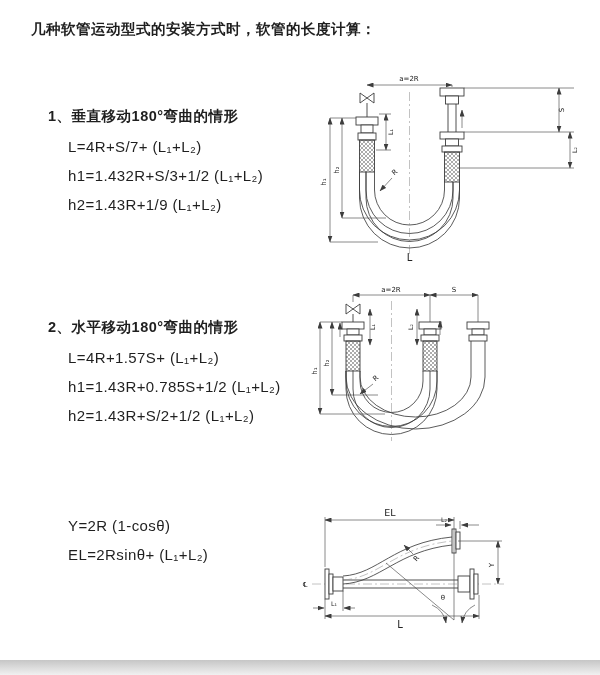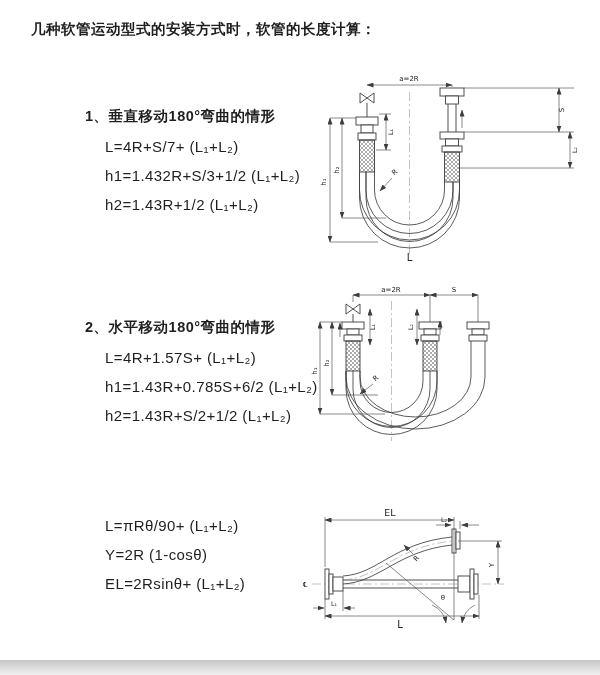--- a/index.html
+++ b/index.html
@@ -5,21 +5,21 @@
   html,body{margin:0;padding:0;}
   body{
     width:600px;height:675px;position:relative;overflow:hidden;
     background:#ffffff;color:#1f1f1f;
     font-family:"Liberation Sans","DejaVu Sans",sans-serif;
   }
   .title{
     position:absolute;left:31px;top:20px;
     font-size:14.5px;font-weight:600;letter-spacing:0.5px;text-align:center;
   }
-  .section{position:absolute;left:48px;margin-left:37px;}
+  .section{position:absolute;left:48px;}
   #sec1{top:107px;} #sec2{top:318px;} #sec3{top:517px;}
   .s-head{font-size:14.5px;font-weight:600;margin:0 0 12px 0;letter-spacing:0.5px;}
   .s-formula{font-size:15px;margin:0 0 12px 20px;letter-spacing:0.4px;}
   .diag{position:absolute;}
   #d1{left:316px;top:70px;} #d2{left:305px;top:283px;} #d3{left:298px;top:503px;}
   
   .part{stroke:#3d3d3d;stroke-width:0.9;fill:none;}
   .box{stroke:#3d3d3d;stroke-width:0.9;fill:#ffffff;}
   .braid{stroke:#3d3d3d;stroke-width:0.9;}
   .hose{stroke:#3d3d3d;stroke-width:0.85;fill:none;}
@@ -34,21 +34,21 @@
 </style>
 </head>
 <body>
 
 <div class="title">几种软管运动型式的安装方式时，软管的长度计算：</div>
 
 <div class="section" id="sec1">
   <div class="s-head">1、垂直移动180°弯曲的情形</div>
   <div class="s-formula">L=4R+S/7+ (L₁+L₂)</div>
   <div class="s-formula">h1=1.432R+S/3+1/2 (L₁+L₂)</div>
-  <div class="s-formula">h2=1.43R+1/2 (L₁+L₂)</div>
+  <div class="s-formula">h2=1.43R+1/9 (L₁+L₂)</div>
 </div>
 
 <svg class="diag" id="d1" width="270" height="195" viewBox="0 0 270 195">
   <defs>
     <marker id="ar1" markerWidth="7" markerHeight="5" refX="6.5" refY="2.5" orient="auto-start-reverse" markerUnits="userSpaceOnUse">
       <path d="M0,0 L7,2.5 L0,5 Z" fill="#3d3d3d"></path>
     </marker>
     <pattern id="hz1" width="4" height="4" patternUnits="userSpaceOnUse">
       <path d="M0,0 L4,4 M4,0 L0,4" stroke="#666" stroke-width="0.55"></path>
     </pattern>
@@ -122,21 +122,21 @@
   <g>
     <text class="lb" x="80" y="104" text-anchor="middle" transform="rotate(-40 80 104)">R</text>
     <line class="dim" x1="76" y1="108" x2="64" y2="121" marker-end="url(#ar1)"></line>
   </g>
   <text class="lbL" x="93.5" y="191" text-anchor="middle">L</text>
 </svg>
 
 <div class="section" id="sec2">
   <div class="s-head">2、水平移动180°弯曲的情形</div>
   <div class="s-formula">L=4R+1.57S+ (L₁+L₂)</div>
-  <div class="s-formula">h1=1.43R+0.785S+6/2 (L₁+L₂)</div>
+  <div class="s-formula">h1=1.43R+0.785S+1/2 (L₁+L₂)</div>
   <div class="s-formula">h2=1.43R+S/2+1/2 (L₁+L₂)</div>
 </div>
 
 <svg class="diag" id="d2" width="290" height="165" viewBox="0 0 290 165">
   <defs>
     <marker id="ar2" markerWidth="7" markerHeight="5" refX="6.5" refY="2.5" orient="auto-start-reverse" markerUnits="userSpaceOnUse">
       <path d="M0,0 L7,2.5 L0,5 Z" fill="#3d3d3d"></path>
     </marker>
     <pattern id="hz2" width="4" height="4" patternUnits="userSpaceOnUse">
       <path d="M0,0 L4,4 M4,0 L0,4" stroke="#666" stroke-width="0.55"></path>
@@ -206,21 +206,20 @@
     <line class="dim" x1="35" y1="54" x2="35" y2="40" marker-end="url(#ar2)"></line>
     <line class="dim" x1="135" y1="52" x2="135" y2="38" marker-end="url(#ar2)"></line>
   </g>
   <g>
     <text class="lb" x="72" y="97" text-anchor="middle" transform="rotate(-40 72 97)">R</text>
     <line class="dim" x1="68" y1="101" x2="55" y2="111" marker-end="url(#ar2)"></line>
   </g>
 </svg>
 
 <div class="section" id="sec3">
-  <div class="s-formula">L=πRθ/90+ (L₁+L₂)</div>
   <div class="s-formula">Y=2R (1-cosθ)</div>
   <div class="s-formula">EL=2Rsinθ+ (L₁+L₂)</div>
 </div>
 
 <svg class="diag" id="d3" width="300" height="150" viewBox="0 0 300 150">
   <defs>
     <marker id="ar3" markerWidth="7" markerHeight="5" refX="6.5" refY="2.5" orient="auto-start-reverse" markerUnits="userSpaceOnUse">
       <path d="M0,0 L7,2.5 L0,5 Z" fill="#3d3d3d"></path>
     </marker>
   </defs>

